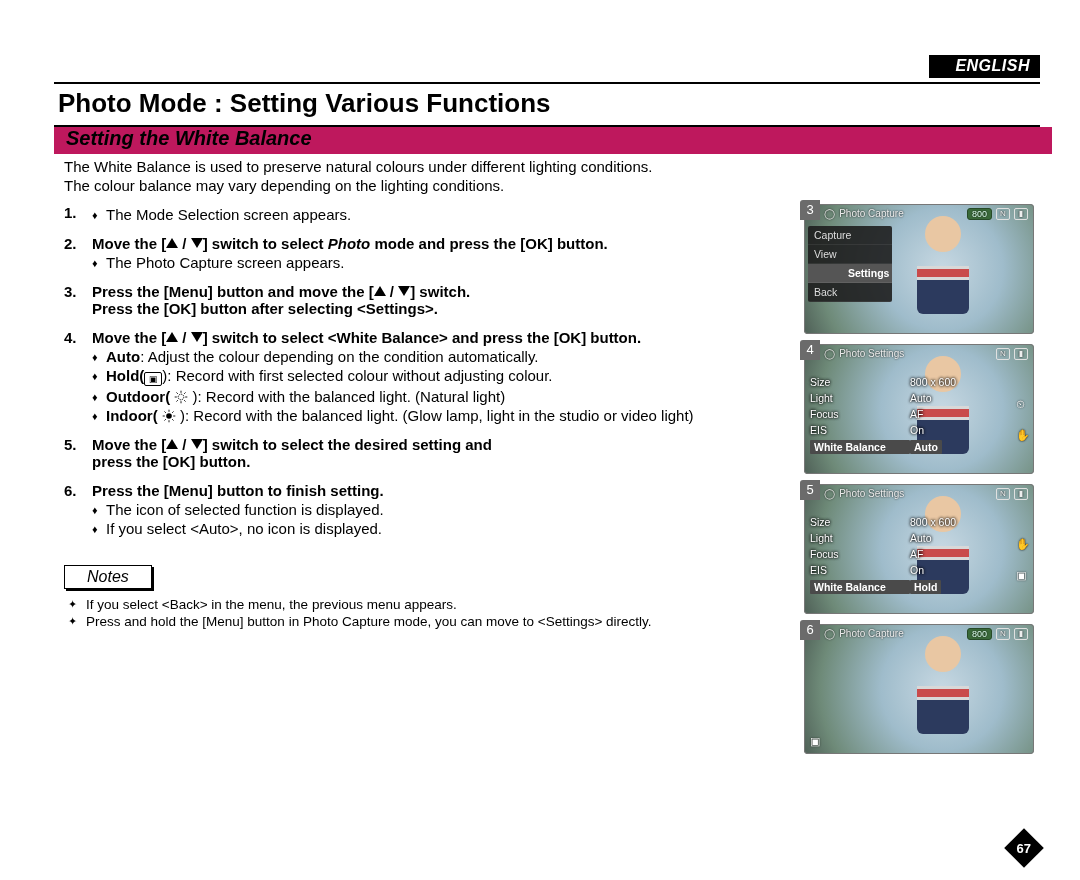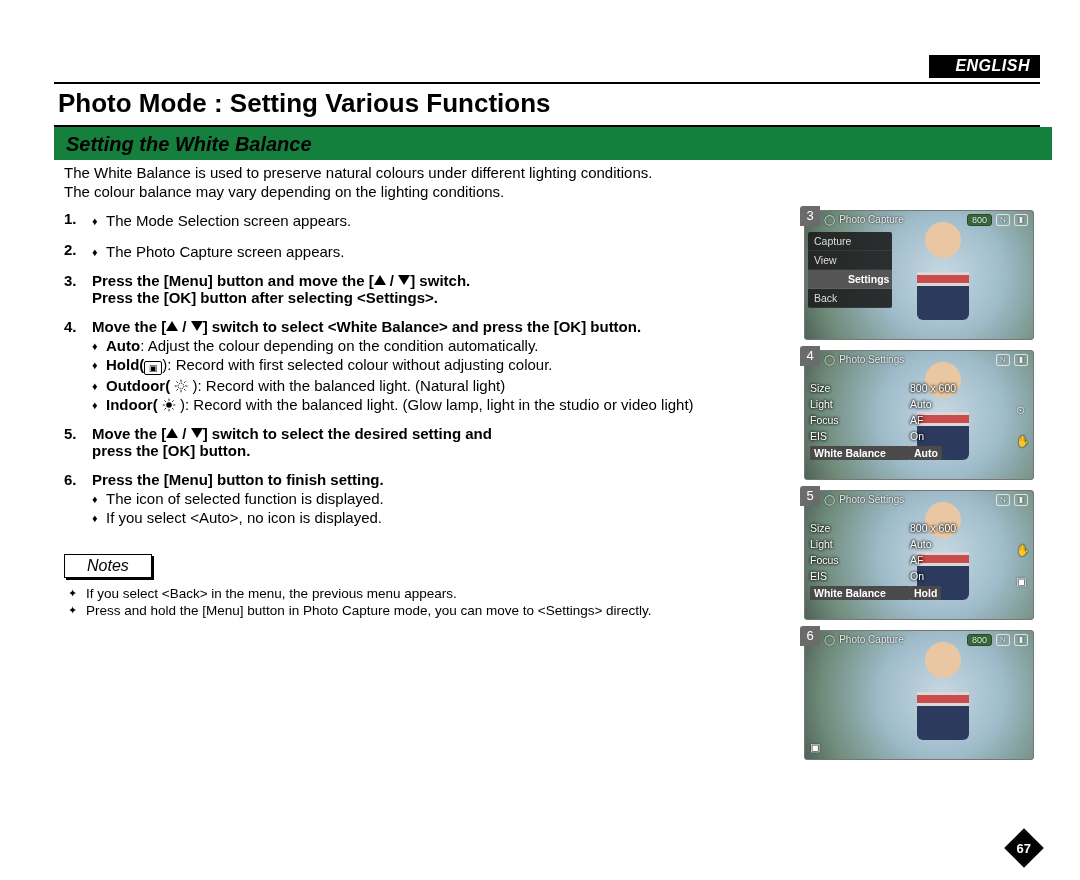--- a/index.html
+++ b/index.html
@@ -35,23 +35,23 @@
     border: none;
     border-top: 2px solid #000;
     margin: 0 40px 0 54px;
   }
   .title {
     font-size: 26px;
     font-weight: bold;
     margin: 4px 0 6px 58px;
   }
   .subtitle-bar {
-    background: #15803d;
+    background: #be185d;
     margin: 0 28px 0 54px;
-    padding: 6px 10px 4px 12px;
+    padding: 0 10px 4px 12px;
   }
   .subtitle {
     font-size: 20px;
     font-weight: bold;
     font-style: italic;
     color: #000;
   }
   .intro {
     margin: 4px 40px 8px 64px;
     font-size: 15px;
@@ -356,20 +356,23 @@
         <div class="num">1.</div>
         <div class="content">
           <div class="sub">The Mode Selection screen appears.</div>
         </div>
       </div>
 
       
       <div class="step">
         <div class="num">2.</div>
         <div class="content">
+          <div class="main">
+            <span>Move the [</span><span class="tri-up"></span> / <span class="tri-down"></span><span>] switch to select </span><span class="ital">Photo</span><span> mode and press the [OK] button.</span>
+          </div>
           <div class="sub">The Photo Capture screen appears.</div>
         </div>
       </div>
 
       
       <div class="step">
         <div class="num">3.</div>
         <div class="content">
           <div class="main">
             <span>Press the [Menu] button and move the [</span><span class="tri-up"></span> / <span class="tri-down"></span><span>] switch.</span><br>

